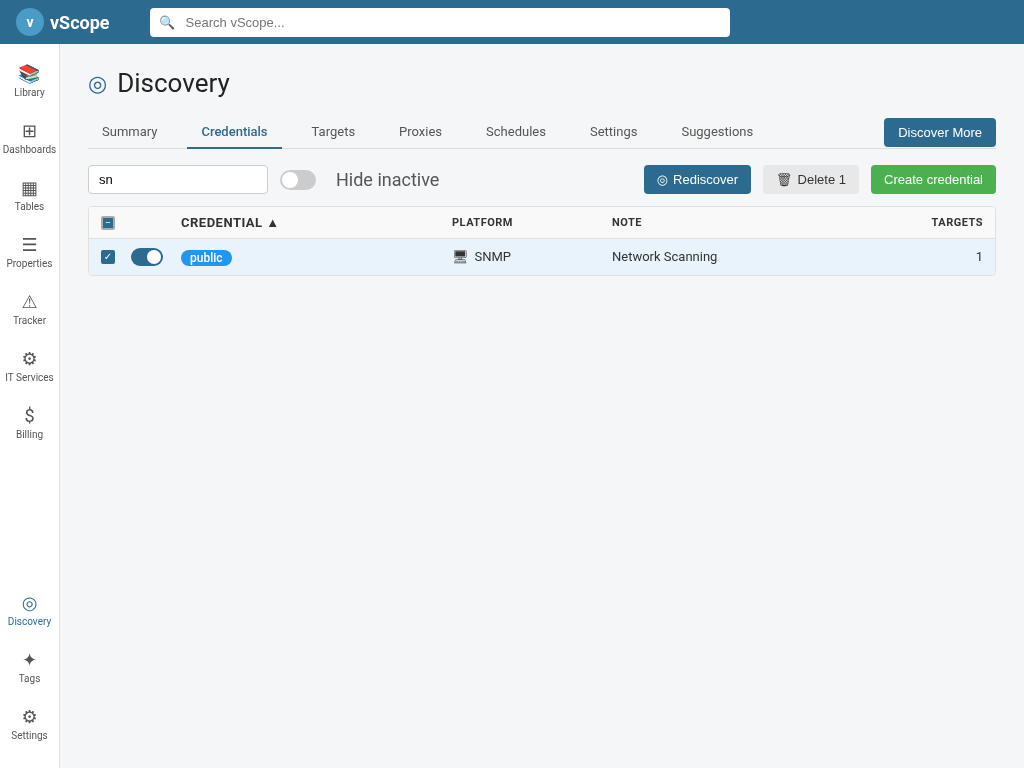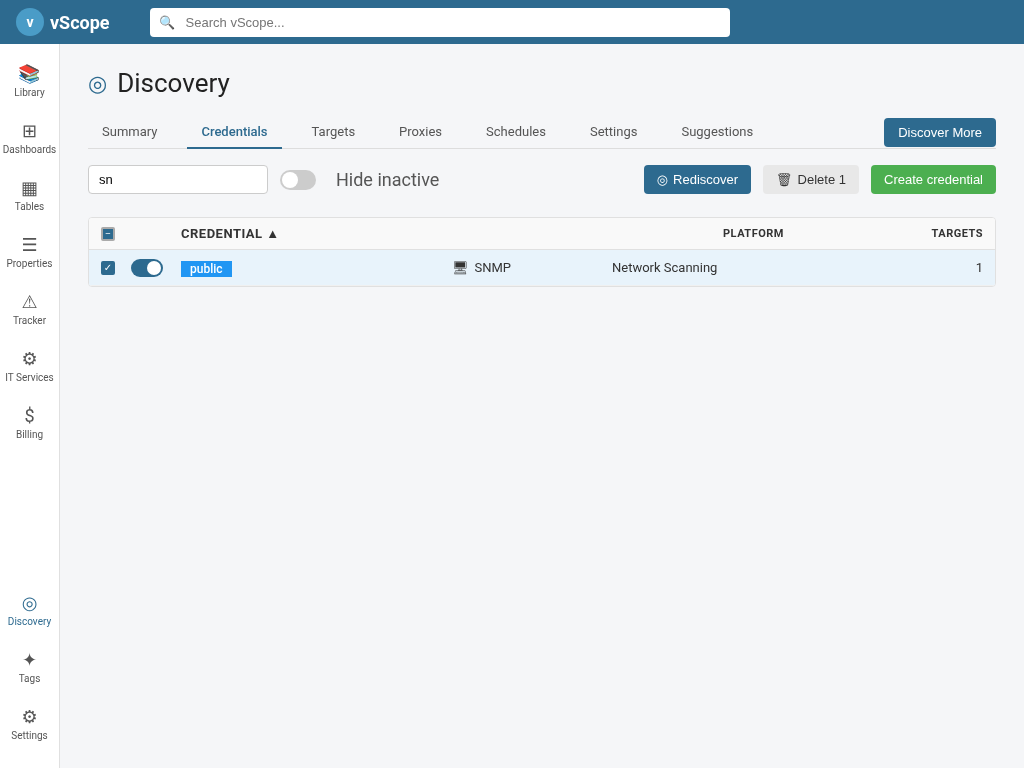--- a/index.html
+++ b/index.html
@@ -155,21 +155,21 @@
       border-radius: 4px;
       font-size: 13px;
       cursor: pointer;
       white-space: nowrap;
     }
 
     
     .toolbar-row {
       display: flex;
       align-items: center;
-      margin-bottom: 23px;
+      margin-bottom: 12px;
       gap: 12px;
     }
     .search-input-filter {
       padding: 6px 10px;
       border: 1px solid #ccc;
       border-radius: 4px;
       font-size: 13px;
       width: 180px;
       outline: none;
       background: white;
@@ -269,21 +269,21 @@
     .td-toggle { width: 50px; flex-shrink: 0; }
     .td-credential { flex: 1; }
     .td-platform { width: 160px; flex-shrink: 0; font-size: 13px; color: #333; display: flex; align-items: center; gap: 6px; }
     .td-note { flex: 1; font-size: 13px; color: #333; }
     .td-targets { width: 100px; flex-shrink: 0; text-align: right; font-size: 13px; color: #333; }
 
     .credential-badge {
       display: inline-block;
       background: #2196f3;
       color: white;
-      border-radius: 0;
+      border-radius: 9px;
       padding: 1px 9px;
       font-size: 12px;
       font-weight: 500;
     }
 
     
     .mini-toggle {
       width: 32px;
       height: 18px;
       background: #2d6a8f;
@@ -439,20 +439,23 @@
         <div class="th-check">
           <div class="cb-header">–</div>
         </div>
         <div class="th-toggle"></div>
         <div class="th-credential">
           <span>CREDENTIAL ▲</span>
         </div>
         <div class="th-platform">
           <span>PLATFORM</span>
         </div>
+        <div class="th-note">
+          <span>NOTE</span>
+        </div>
         <div class="th-targets">
           <span>TARGETS</span>
         </div>
       </div>
 
       <div class="table-row-data">
         <div class="td-check">
           <div class="cb">✓</div>
         </div>
         <div class="td-toggle">

